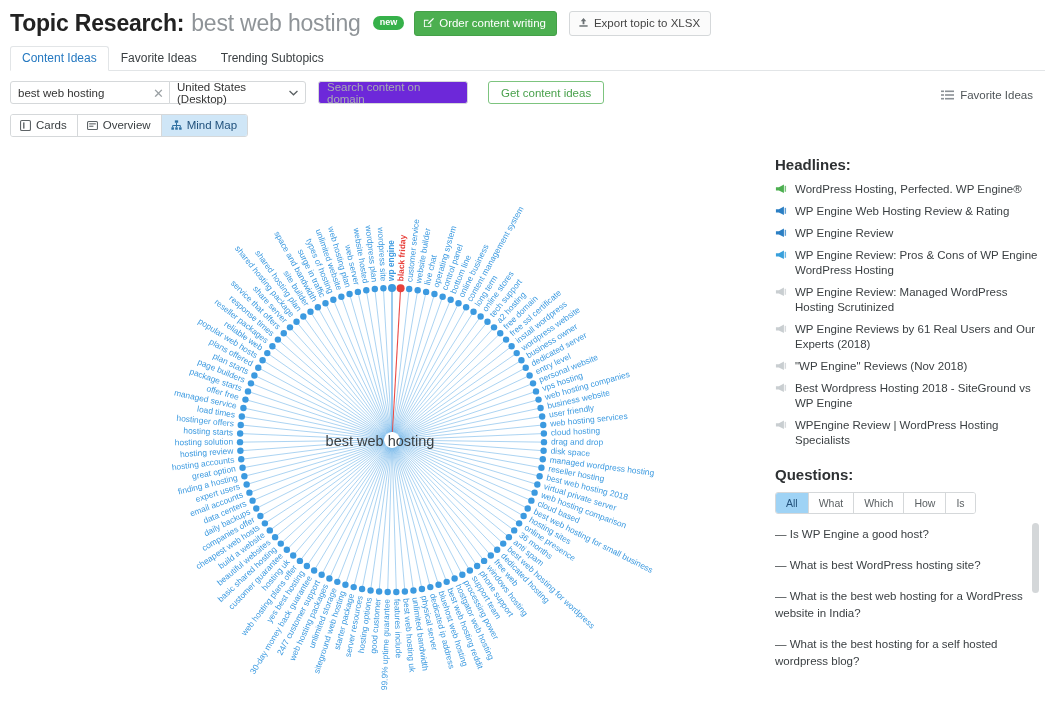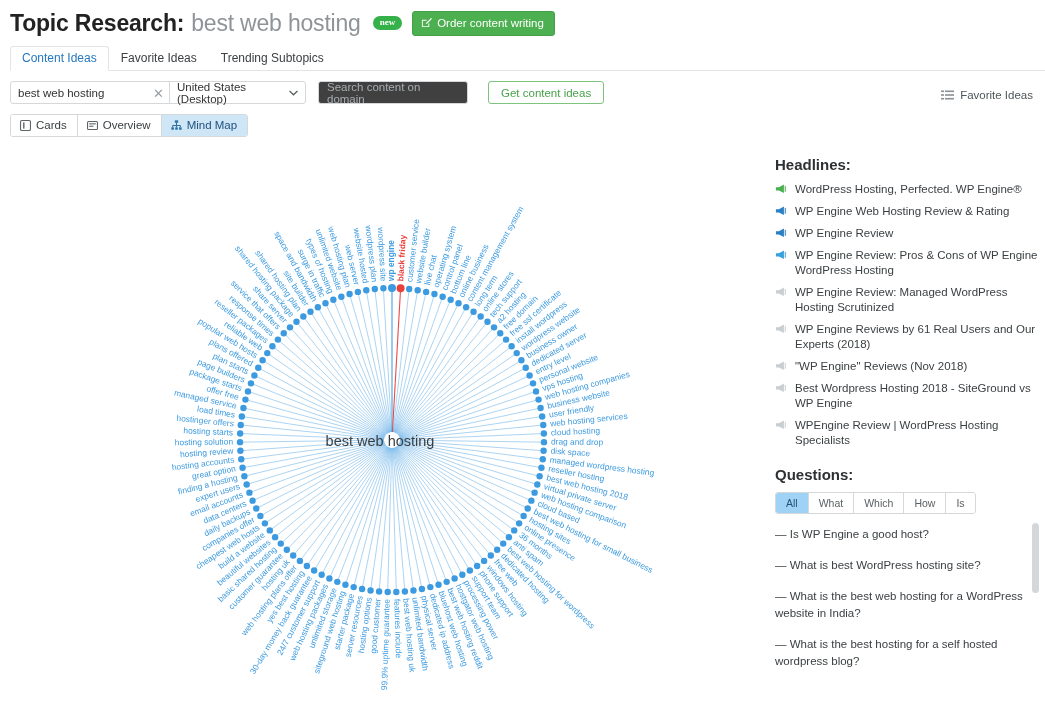--- a/index.html
+++ b/index.html
@@ -25,21 +25,21 @@
   }
   .title-kw {
     font-size: 23px; font-weight: normal; color: #8f9498;
     margin-left: 7px; letter-spacing: -0.2px;
   }
   .badge-new {
     display: inline-flex; align-items: center; justify-content: center;
     background: #36b14a; color: #fff;
     font-size: 9px; font-weight: bold;
     border-radius: 9px; padding: 2px 7px 3px 7px;
-    margin-left: 12px; line-height: 1; font-family: Liberation Serif, serif;
+    margin-left: 12px; line-height: 1;
   }
   .btn-order {
     margin-left: 10px;
     background: #4caf50; color: #fff;
     border: 1px solid #45a049; border-radius: 3px;
     font-size: 11.5px; padding: 5px 10px 6px 8px;
     display: inline-flex; align-items: center; gap: 5px;
     cursor: pointer; white-space: nowrap;
   }
   .btn-export {
@@ -96,21 +96,21 @@
   .db-select {
     width: 137px; height: 23px; margin-left: -1px;
     border: 1px solid #d5d8da; border-radius: 0 3px 3px 0;
     background: #fff; display: flex; align-items: center;
     justify-content: space-between;
     padding: 0 7px; font-size: 11.5px; color: #333; cursor: pointer;
   }
   .domain-input {
     width: 150px; height: 23px; margin-left: 12px;
     border: 1px solid #d5d8da; border-radius: 3px;
-    background: #404040; display: flex; align-items: center;
+    background: #6d28d9; display: flex; align-items: center;
     padding: 0 8px; font-size: 11.5px; color: #a8adb1;
   }
   .btn-getideas {
     margin-left: 20px; height: 23px;
     border: 1px solid #7dc47f; border-radius: 3px;
     background: #fff; color: #49a14c;
     font-size: 11.5px; padding: 0 12px; cursor: pointer;
   }
   .fav-ideas {
     position: absolute; right: 12px; top: 89px;
@@ -199,20 +199,29 @@
     <button class="btn-order">
       <span class="ico">
         <svg width="11" height="11" viewBox="0 0 12 12">
             <path d="M1 3h5v1H2v6h6V7h1v4H1V3z" fill="#fff"></path>
             <path d="M11 1L6 6l-1 2 2-1 5-5-1-1z" fill="#fff"></path>
           </svg>
       </span>
       <span>Order content writing</span>
     </button>
 
+    <button class="btn-export">
+      <span class="ico">
+        <svg width="11" height="11" viewBox="0 0 12 12">
+            <path d="M6 1L3 4.5h2V8h2V4.5h2L6 1z" fill="#6a7073"></path>
+            <path d="M1.5 9h9v1.6h-9z" fill="#6a7073"></path>
+          </svg>
+      </span>
+      <span>Export topic to XLSX</span>
+    </button>
   </div>
 
   
   <div class="tabs-row">
     <div class="tab active">Content Ideas</div>
     <div class="tab">Favorite Ideas</div>
     <div class="tab">Trending Subtopics</div>
   </div>
 
   

